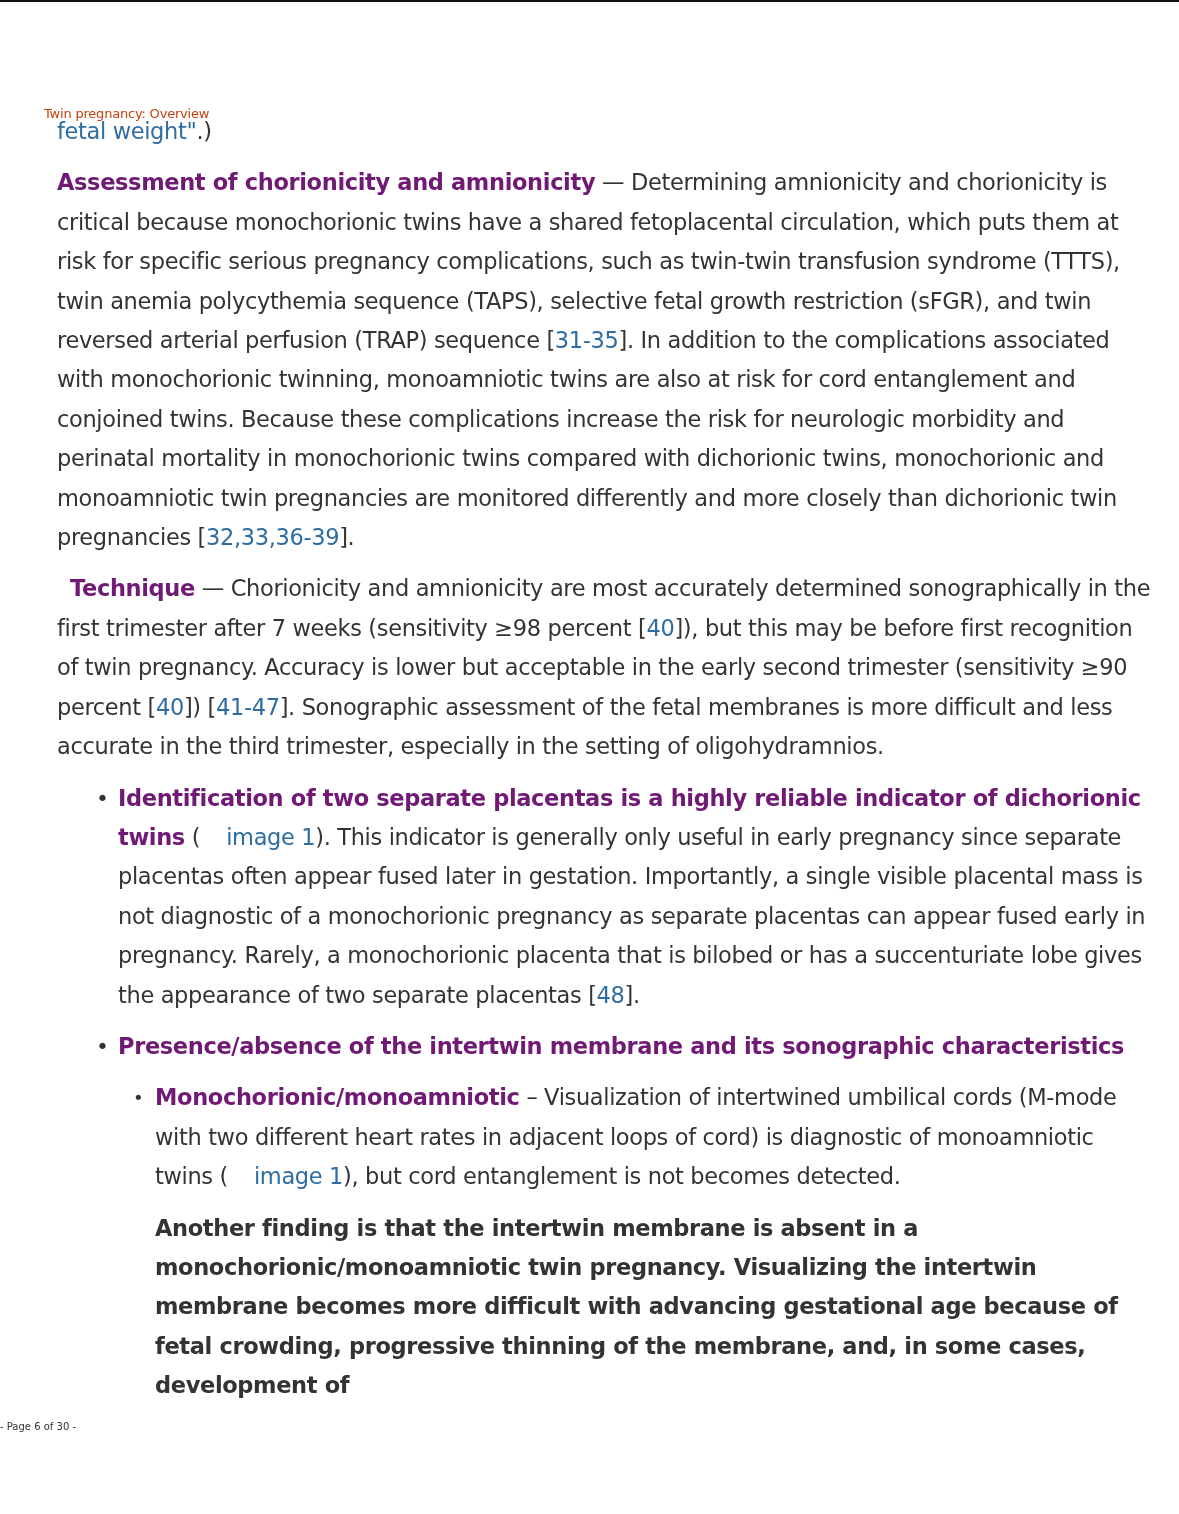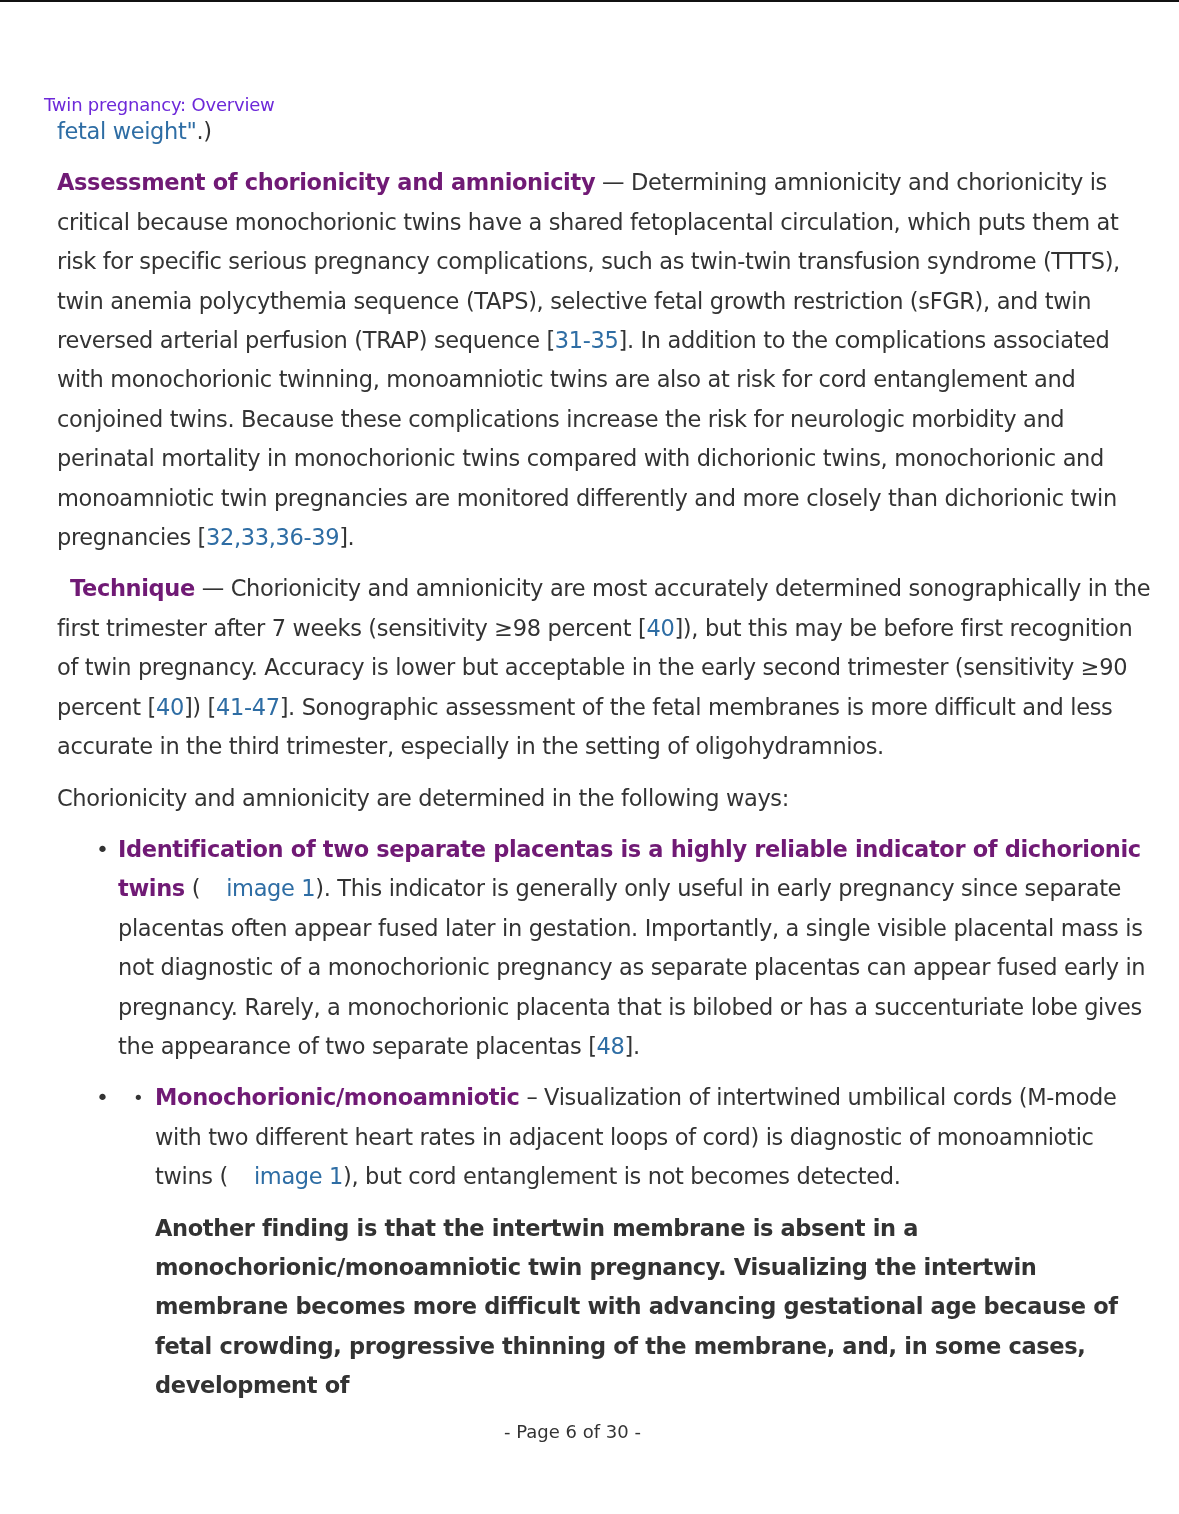--- a/index.html
+++ b/index.html
@@ -18,23 +18,23 @@
     .top-rule {
       position: absolute;
       left: 0; top: 0;
       width: 1179px;
       height: 2px;
       background: #111111;
     }
     .running-header {
       position: absolute;
       left: 44px;
-      top: 94px;
-      font-size: 18px;
-      color: #6d28d9;
+      top: 106px;
+      font-size: 13px;
+      color: #c2410c;
       letter-spacing: -0.2px;
     }
     .content {
       position: absolute;
       left: 57px;
       top: 112px;
       width: 1100px;
       font-size: 22.5px;
       line-height: 39.4px;
       letter-spacing: -0.35px;
@@ -77,49 +77,49 @@
       top: 0;
       font-size: 18px;
     }
     .img-gap { display: inline-block; width: 26px; }
     .sub-para { margin-top: 12px !important; font-weight: bold; }
     .page-footer {
       position: absolute;
       top: 1421px;
       left: 0;
       width: 1145px;
-      text-align: center;
-      font-size: 18px;
+      text-align: left;
+      font-size: 10px;
       color: #333333;
     }
   </style>
 </head>
 <body>
 
 <div class="top-rule"></div>
 
 <div class="running-header">Twin pregnancy: Overview</div>
 
 <div class="content">
 
   <p><a class="link">fetal weight"</a><span>.)</span></p>
 
   <p class="para-gap"><b>Assessment of chorionicity and amnionicity</b><span> — </span><span>Determining amnionicity and chorionicity is critical because monochorionic twins have a shared fetoplacental circulation, which puts them at risk for specific serious pregnancy complications, such as twin-twin transfusion syndrome (TTTS), twin anemia polycythemia sequence (TAPS), selective fetal growth restriction (sFGR), and twin reversed arterial perfusion (TRAP) sequence [</span><a class="ref">31-35</a><span>]. In addition to the complications associated with monochorionic twinning, monoamniotic twins are also at risk for cord entanglement and conjoined twins. Because these complications increase the risk for neurologic morbidity and perinatal mortality in monochorionic twins compared with dichorionic twins, monochorionic and monoamniotic twin pregnancies are monitored differently and more closely than dichorionic twin pregnancies [</span><a class="ref">32,33,36-39</a><span>].</span></p>
 
   <p class="para-gap indent-lead" style="padding-left:0"><span style="padding-left:13px"></span><b>Technique</b><span> — </span><span>Chorionicity and amnionicity are most accurately determined sonographically in the first trimester after 7 weeks (sensitivity ≥98 percent [</span><a class="ref">40</a><span>]), but this may be before first recognition of twin pregnancy. Accuracy is lower but acceptable in the early second trimester (sensitivity ≥90 percent [</span><a class="ref">40</a><span>]) [</span><a class="ref">41-47</a><span>]. Sonographic assessment of the fetal membranes is more difficult and less accurate in the third trimester, especially in the setting of oligohydramnios.</span></p>
 
-  <p class="para-gap">Chorionicity and amnionicity are determined in the following ways:</p>
 
   <ul class="lvl1">
     <li>
       <span class="bullet">•</span>
       <b>Identification of two separate placentas is a highly reliable indicator of dichorionic twins</b><span> (</span><span class="img-gap"></span><a class="link">image 1</a><span>). This indicator is generally only useful in early pregnancy since separate placentas often appear fused later in gestation. Importantly, a single visible placental mass is not diagnostic of a monochorionic pregnancy as separate placentas can appear fused early in pregnancy. Rarely, a monochorionic placenta that is bilobed or has a succenturiate lobe gives the appearance of two separate placentas [</span><a class="ref">48</a><span>].</span>
     </li>
     <li>
       <span class="bullet">•</span>
+      <b>Presence/absence of the intertwin membrane and its sonographic characteristics</b>
       <ul class="lvl2">
         <li>
           <span class="bullet">•</span>
           <p><b>Monochorionic/monoamniotic</b><span> – </span><span>Visualization of intertwined umbilical cords (M-mode with two different heart rates in adjacent loops of cord) is diagnostic of monoamniotic twins (</span><span class="img-gap"></span><a class="link">image 1</a><span>), but cord entanglement is not becomes detected.</span></p>
           <p class="sub-para">Another finding is that the intertwin membrane is absent in a monochorionic/monoamniotic twin pregnancy. Visualizing the intertwin membrane becomes more difficult with advancing gestational age because of fetal crowding, progressive thinning of the membrane, and, in some cases, development of</p>
         </li>
       </ul>
     </li>
   </ul>
 </div>

